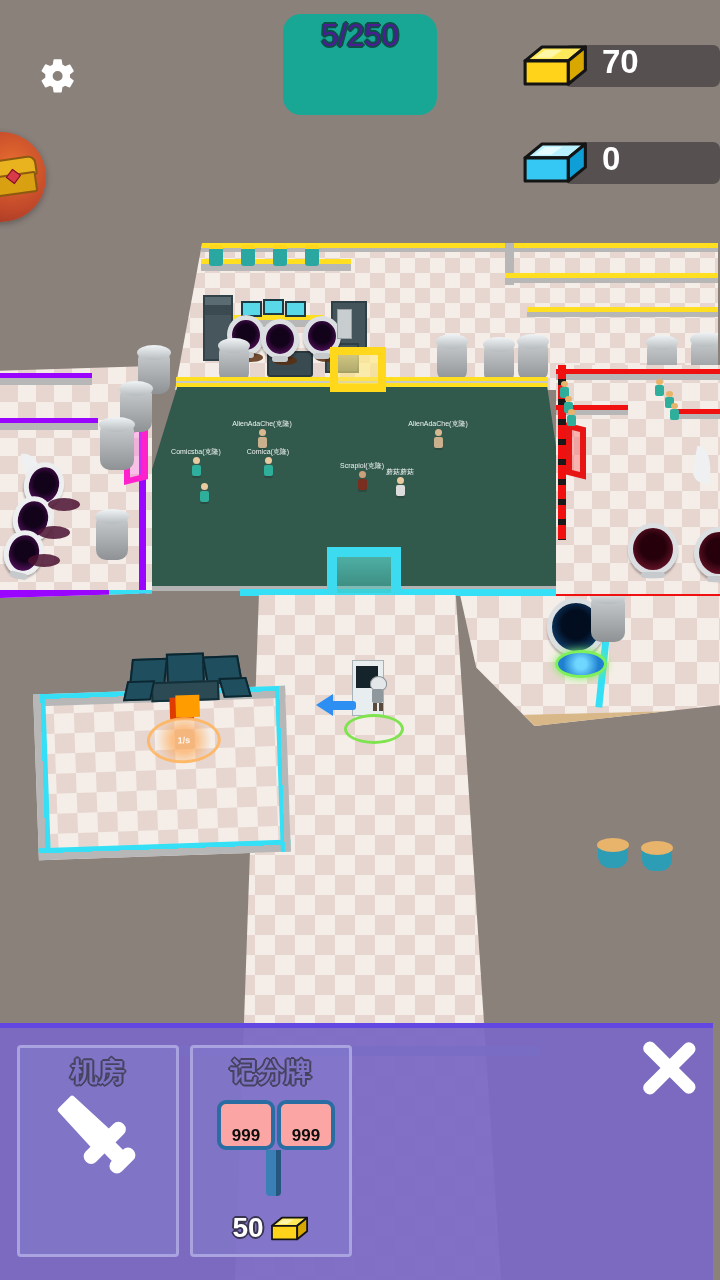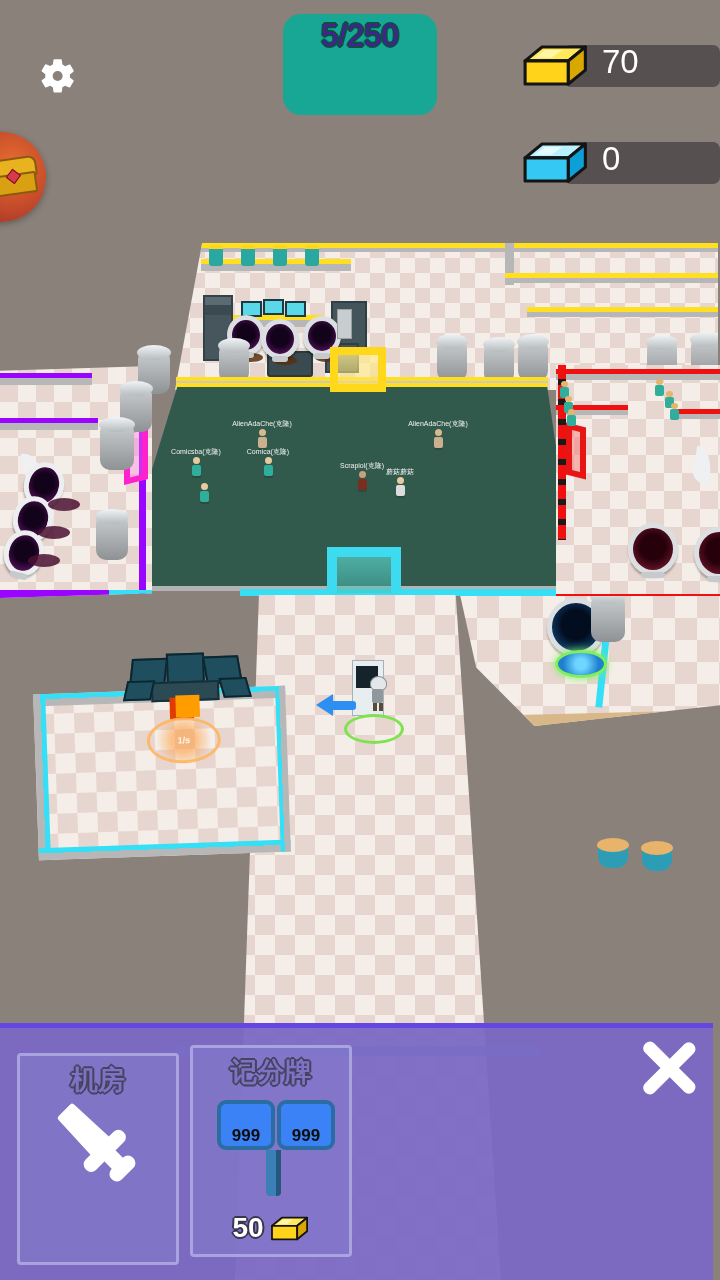--- a/index.html
+++ b/index.html
@@ -34,34 +34,34 @@
     background:linear-gradient(180deg,#f0f4f6,#b6bbbd);}
   
   .clone{display:flex;flex-direction:column;align-items:center;width:64px;margin-left:-32px;}
   .cname{font-size:7px;line-height:8px;color:#fff;opacity:.92;white-space:nowrap;}
   .chead{width:7px;height:7px;border-radius:50%;margin-top:1px;}
   .cbody{width:9px;height:11px;border-radius:2px;margin-top:1px;box-shadow:0 2px 0 #1c1c1c40;}
   .mini{width:9px;height:11px;background:#2fae9b;border-radius:2px;}
   .mini::before{content:"";position:absolute;left:1px;top:-6px;width:7px;height:6px;border-radius:50%;background:#e8b36a;}
   
   .res-bg{position:absolute;left:42px;right:0;top:5px;bottom:5px;background:#575050;border-radius:7px;}
-  .res-val{position:absolute;left:80px;top:3px;font-size:33px;font-weight:normal;color:#fff;}
+  .res-val{position:absolute;left:80px;top:3px;font-size:33px;font-weight:bold;color:#fff;}
   
   #shop-panel{left:0;top:1023px;width:713px;height:257px;background:rgba(122,104,196,.94);
     border-top:5px solid #6347e2;z-index:20;}
   .card{position:absolute;top:17px;width:162px;height:212px;background:rgba(133,123,206,.55);
     border:3px solid #a9a3df;border-radius:4px;box-sizing:border-box;}
   .card-title{position:absolute;top:6px;left:0;right:0;text-align:center;font-size:27px;font-weight:bold;
     color:#7d73c4;--oc:#46425f;}
   .cost{position:absolute;bottom:10px;left:0;right:0;display:flex;justify-content:center;align-items:center;gap:6px;}
   .cost .num{font-size:28px;font-weight:bold;color:#fff;--oc:#3a3550;}
   .badge{position:absolute;top:36px;left:50%;transform:translateX(-50%);background:#f4964f;border-radius:14px;
     padding:1px 12px;display:flex;align-items:center;gap:2px;font-size:22px;font-weight:bold;color:#fff;
     --oc:#b35a1a;white-space:nowrap;}
-  .board{width:50px;height:42px;background:#3b82f6;border:4px solid #2a6da3;border-radius:9px;
+  .board{width:50px;height:42px;background:#fca5a5;border:4px solid #2a6da3;border-radius:9px;
     display:flex;align-items:flex-end;justify-content:center;font-size:17px;font-weight:bold;color:#0d0d0d;}
 </style>
 </head>
 <body>
 
 <svg width="0" height="0" style="position:absolute" aria-hidden="true">
   <defs>
     <g id="gb">
       <polygon points="2,12 13,3 41,3 30,12" fill="#ffe95a" stroke="#141414" stroke-width="2" stroke-linejoin="round"></polygon>
       <polygon points="2,12 30,12 30,27 2,27" fill="#ffd31a" stroke="#141414" stroke-width="2" stroke-linejoin="round"></polygon>
@@ -286,21 +286,21 @@
     <div class="res-bg"></div>
     <svg viewBox="0 0 44 30" width="68" height="47" style="position:absolute;left:0;top:2px;">
         <use href="#bb"></use>
       </svg>
     <span class="res-val">0</span>
   </div>
 </div>
 
 <div class="abs" id="shop-panel">
 
-  <div class="card" style="left:17px;margin-top:8px;">
+  <div class="card" style="left:17px;">
     <div class="card-title ol">机房</div>
     <svg viewBox="0 0 100 100" width="104" height="104" style="position:absolute;left:28px;top:38px;">
       <g transform="rotate(-45 50 50)" fill="#ffffff" stroke="#ffffff" stroke-width="5" stroke-linejoin="round">
         <polygon points="42,4 58,4 60,50 40,50"></polygon>
         <rect x="27" y="52" width="46" height="9" rx="4"></rect>
         <rect x="45" y="61" width="10" height="15"></rect>
         <rect x="38" y="76" width="24" height="9" rx="4"></rect>
       </g>
     </svg>
   </div>

